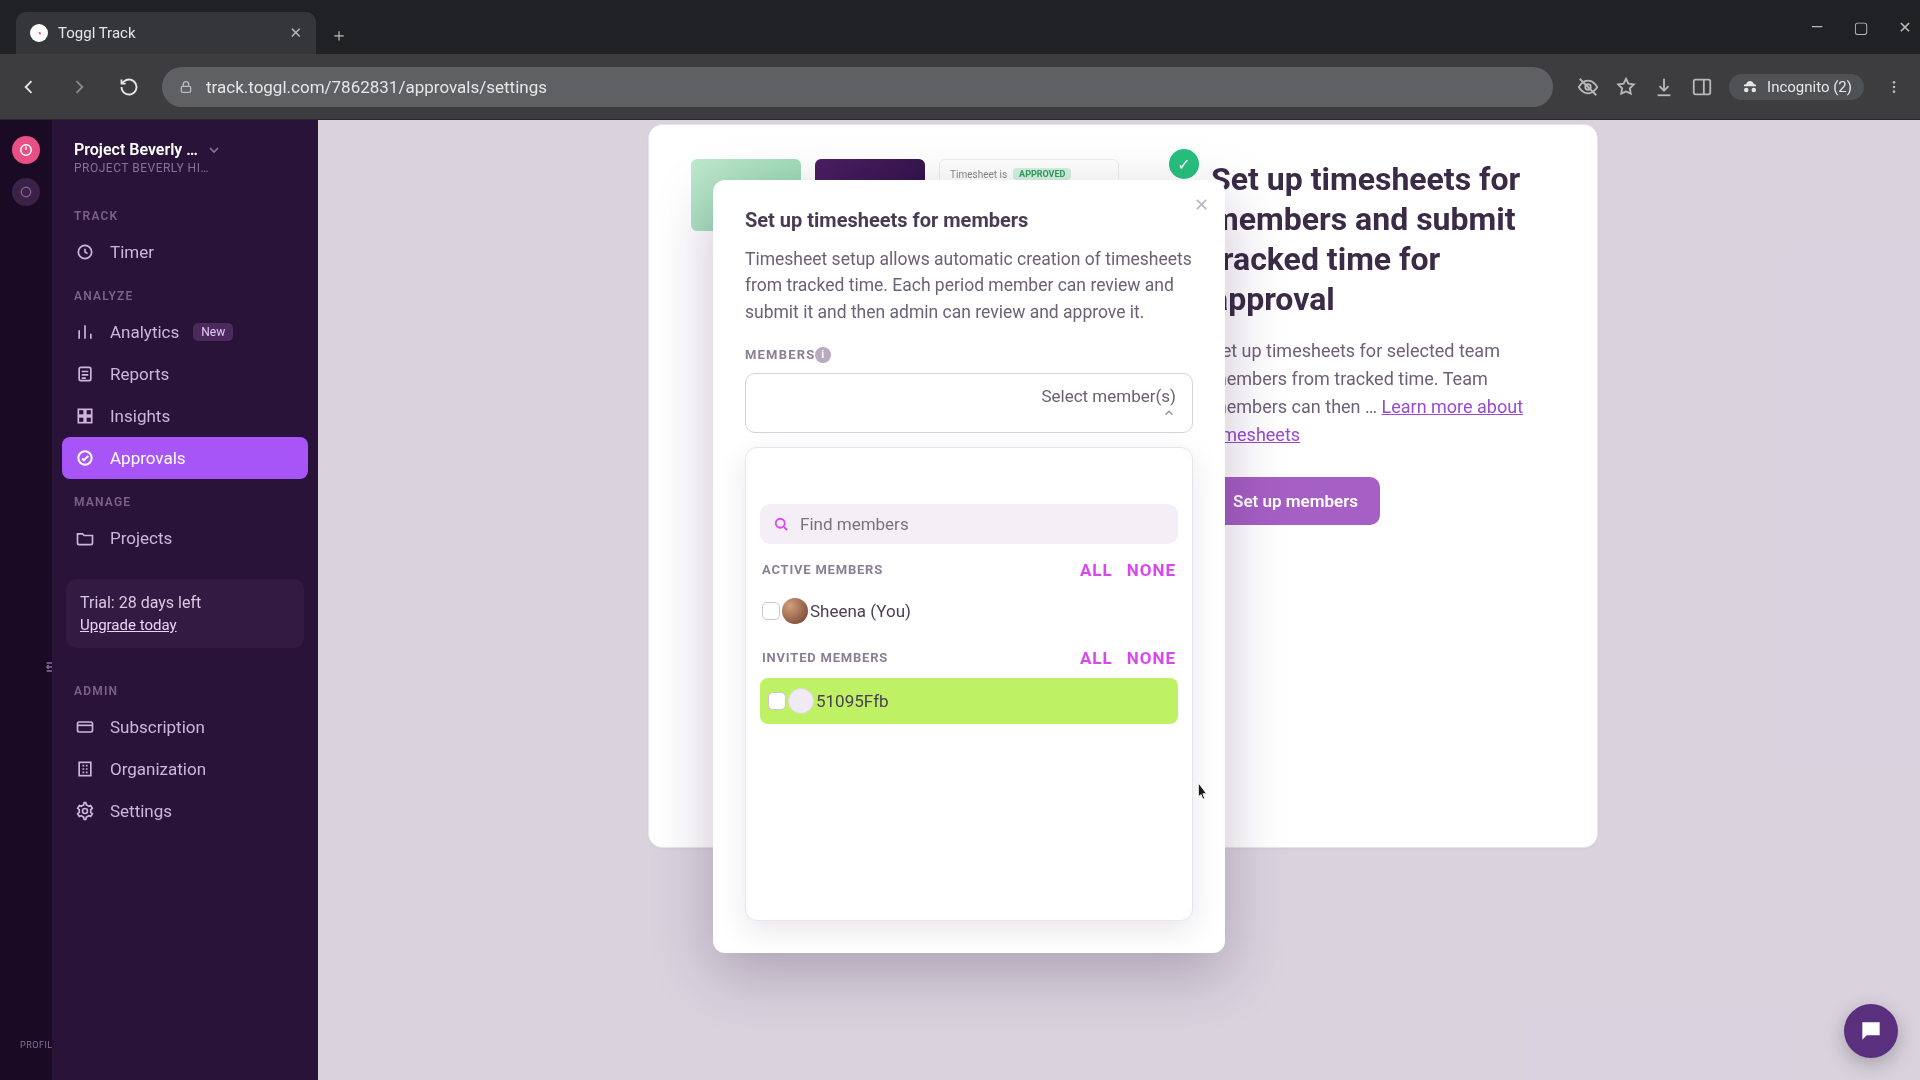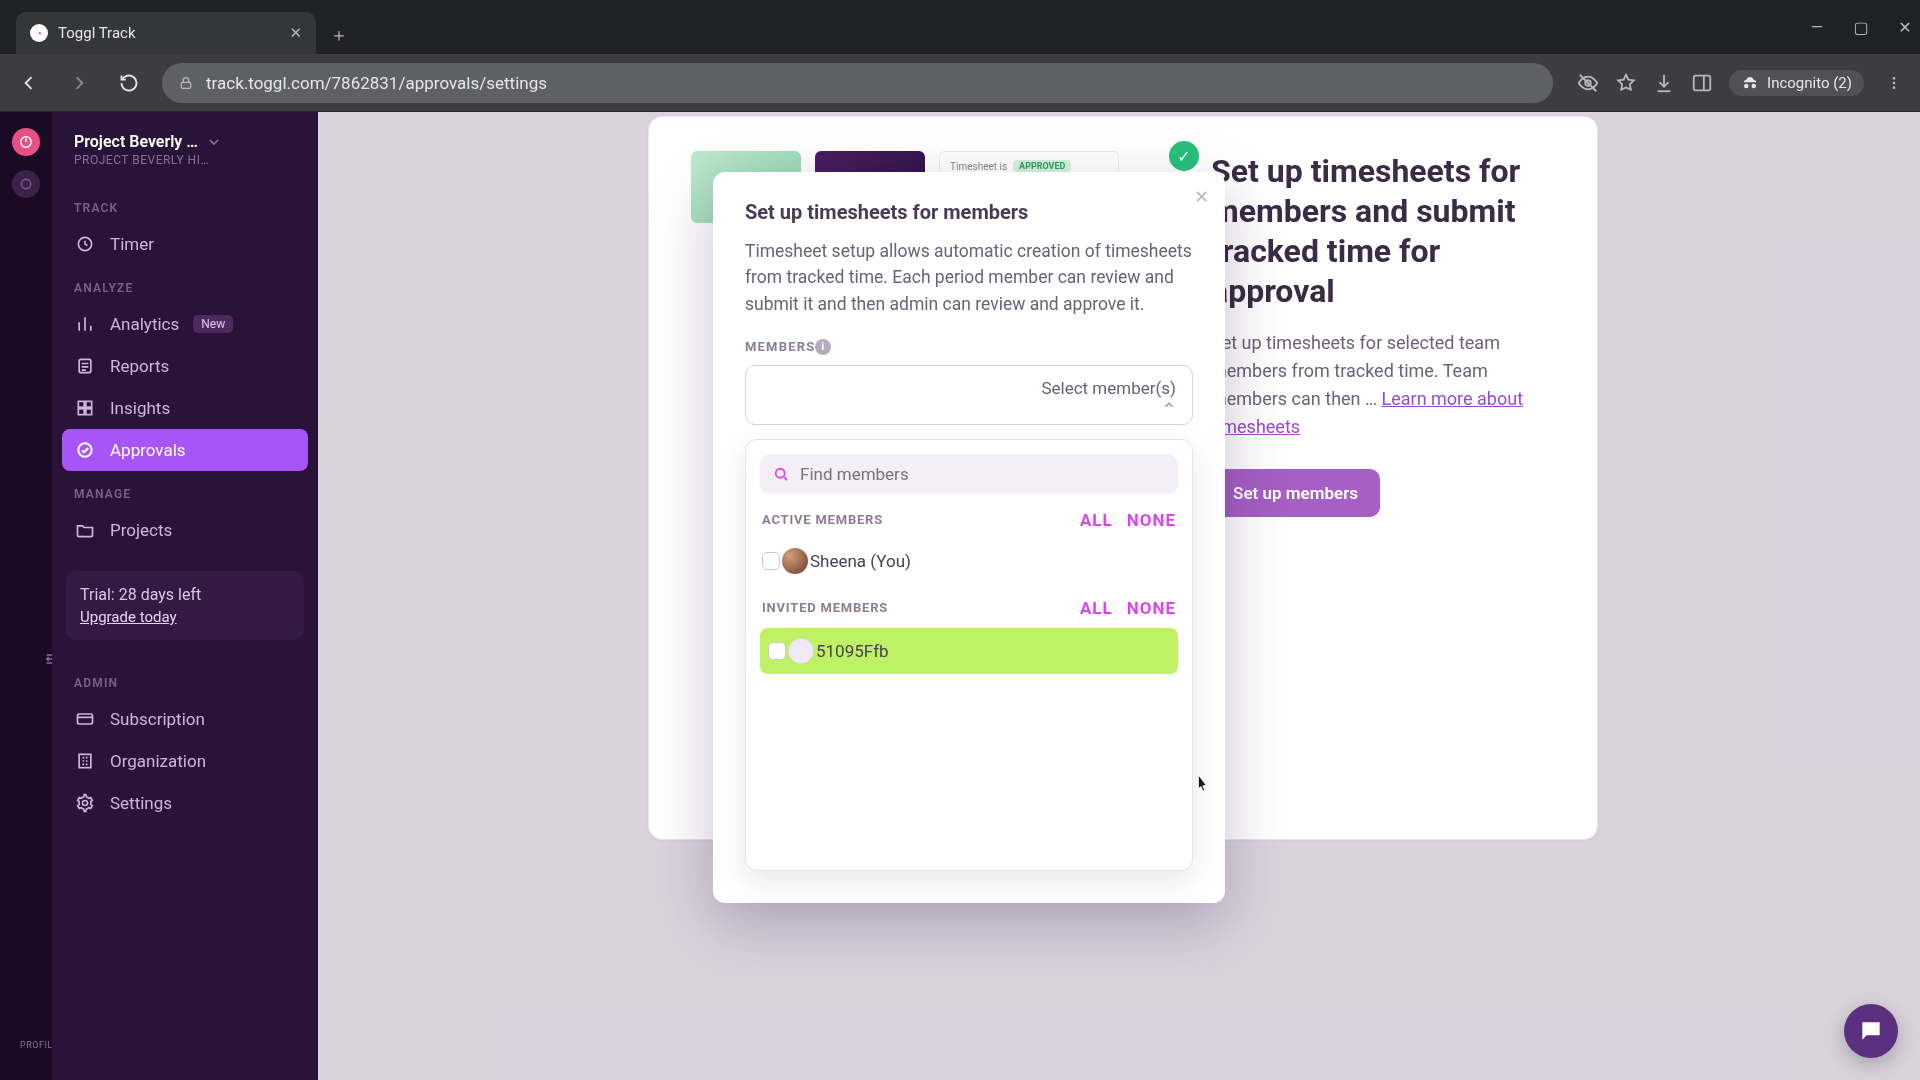--- a/index.html
+++ b/index.html
@@ -33,21 +33,21 @@
 
   
   .chrome{display:flex;flex-direction:column;height:100%;}
   .tabbar{height:54px;background:var(--chrome-dark);display:flex;align-items:flex-end;padding:0 12px;position:relative;}
   .tab{display:flex;align-items:center;gap:10px;background:var(--chrome-tab);color:var(--chrome-text);height:42px;border-radius:10px 10px 0 0;padding:0 14px 0 14px;margin-left:4px;min-width:300px;font-size:15px;}
   .tab .favicon{width:18px;height:18px;border-radius:50%;background:#fff;display:flex;align-items:center;justify-content:center;color:#e84f85;font-size:10px;font-weight:700;}
   .tab .close{margin-left:auto;color:var(--chrome-muted);}
   .newtab{width:30px;height:30px;display:flex;align-items:center;justify-content:center;color:var(--chrome-muted);margin-left:8px;margin-bottom:4px;font-size:18px;}
   .winctrls{position:absolute;right:6px;top:0;height:100%;display:flex;align-items:center;gap:26px;color:var(--chrome-muted);}
   .winctrls span{width:18px;display:inline-flex;justify-content:center;}
-  .toolbar{height:58px;background:var(--chrome-toolbar);display:flex;align-items:center;gap:16px;padding:8px 12px;border-bottom:1px solid #2b2c2f;}
+  .toolbar{height:66px;background:var(--chrome-toolbar);display:flex;align-items:center;gap:16px;padding:8px 12px;border-bottom:1px solid #2b2c2f;}
   .navbtn{width:34px;height:34px;display:flex;align-items:center;justify-content:center;color:var(--chrome-text);border-radius:50%;}
   .navbtn.disabled{color:#8a8a8d;}
   .addr{flex:1;height:40px;background:var(--chrome-addr);border-radius:22px;display:flex;align-items:center;gap:12px;padding:0 16px;color:var(--chrome-text);font-size:17px;}
   .addr .lock{font-size:15px;color:var(--chrome-muted);}
   .tbicons{display:flex;align-items:center;gap:16px;color:var(--chrome-muted);margin-left:8px;}
   .incog{display:flex;align-items:center;gap:8px;background:#505155;border-radius:18px;padding:4px 12px;color:var(--chrome-text);font-size:15px;}
   .incog svg{width:18px;height:18px;}
 
   
   .app{flex:1;display:flex;background:var(--card-bg);position:relative;overflow:hidden;}
@@ -93,21 +93,21 @@
 
   
   .modal{position:absolute;left:395px;top:60px;width:512px;background:#fff;border-radius:12px;box-shadow:0 20px 60px rgba(40,10,60,0.25);padding:28px 32px 32px;}
   .modal .close{position:absolute;right:16px;top:14px;color:#bfb6c7;font-size:18px;}
   .modal h3{font-size:20px;color:#4a3b55;font-weight:700;margin-bottom:14px;}
   .modal p{font-size:17.5px;color:#6d6176;line-height:1.5;margin-bottom:22px;}
   .m-label{font-size:13px;letter-spacing:1.2px;color:#8b7e95;font-weight:700;display:flex;align-items:center;margin-bottom:10px;}
   .m-label .info{width:16px;height:16px;border-radius:50%;background:#b7aac1;color:#fff;font-size:11px;display:inline-flex;align-items:center;justify-content:center;}
   .sel{display:flex;align-items:flex-end;justify-content:space-between;border:1px solid var(--gray-3);border-radius:10px;padding:12px 16px;color:#6b6073;font-size:17px;flex-direction:column;}
   .drop{margin-top:14px;border:1px solid var(--gray-2);background:#fff;border-radius:12px;box-shadow:0 10px 30px rgba(40,10,60,0.10);padding:14px 14px 16px;}
-  .drop .find{background:#f4eef6;border-radius:10px;display:flex;align-items:center;gap:10px;padding:10px 12px;margin-bottom:16px;}
+  .drop .find{background:#f4eef6;border-radius:10px;display:flex;align-items:center;gap:10px;padding:10px 12px;margin-bottom:16px;margin-top:42px;}
   .drop .find input{border:none;background:transparent;outline:none;font-size:17px;color:#6d6176;flex:1;}
   .drop .find svg{color:var(--purple-bright);}
   .d-sect{display:flex;align-items:center;justify-content:space-between;margin:6px 2px 10px;}
   .d-sect .t{font-size:13px;letter-spacing:.8px;color:#8b7e95;font-weight:700;}
   .d-sect .acts{display:flex;gap:14px;}
   .d-sect .acts span{font-size:17px;letter-spacing:1px;color:var(--purple-bright);font-weight:700;}
   .row{display:flex;align-items:center;gap:2px;padding:8px 2px;border-radius:8px;}
   .row.hl{background:#bef264;padding:10px 8px;}
   .row input[type=checkbox]{width:18px;height:18px;border:1.8px solid #cfc3d8;border-radius:5px;appearance:none;background:#fff;}
   .row .av{width:26px;height:26px;border-radius:50%;background:radial-gradient(circle at 30% 30%,#d3a07a,#6b3a2a);}

